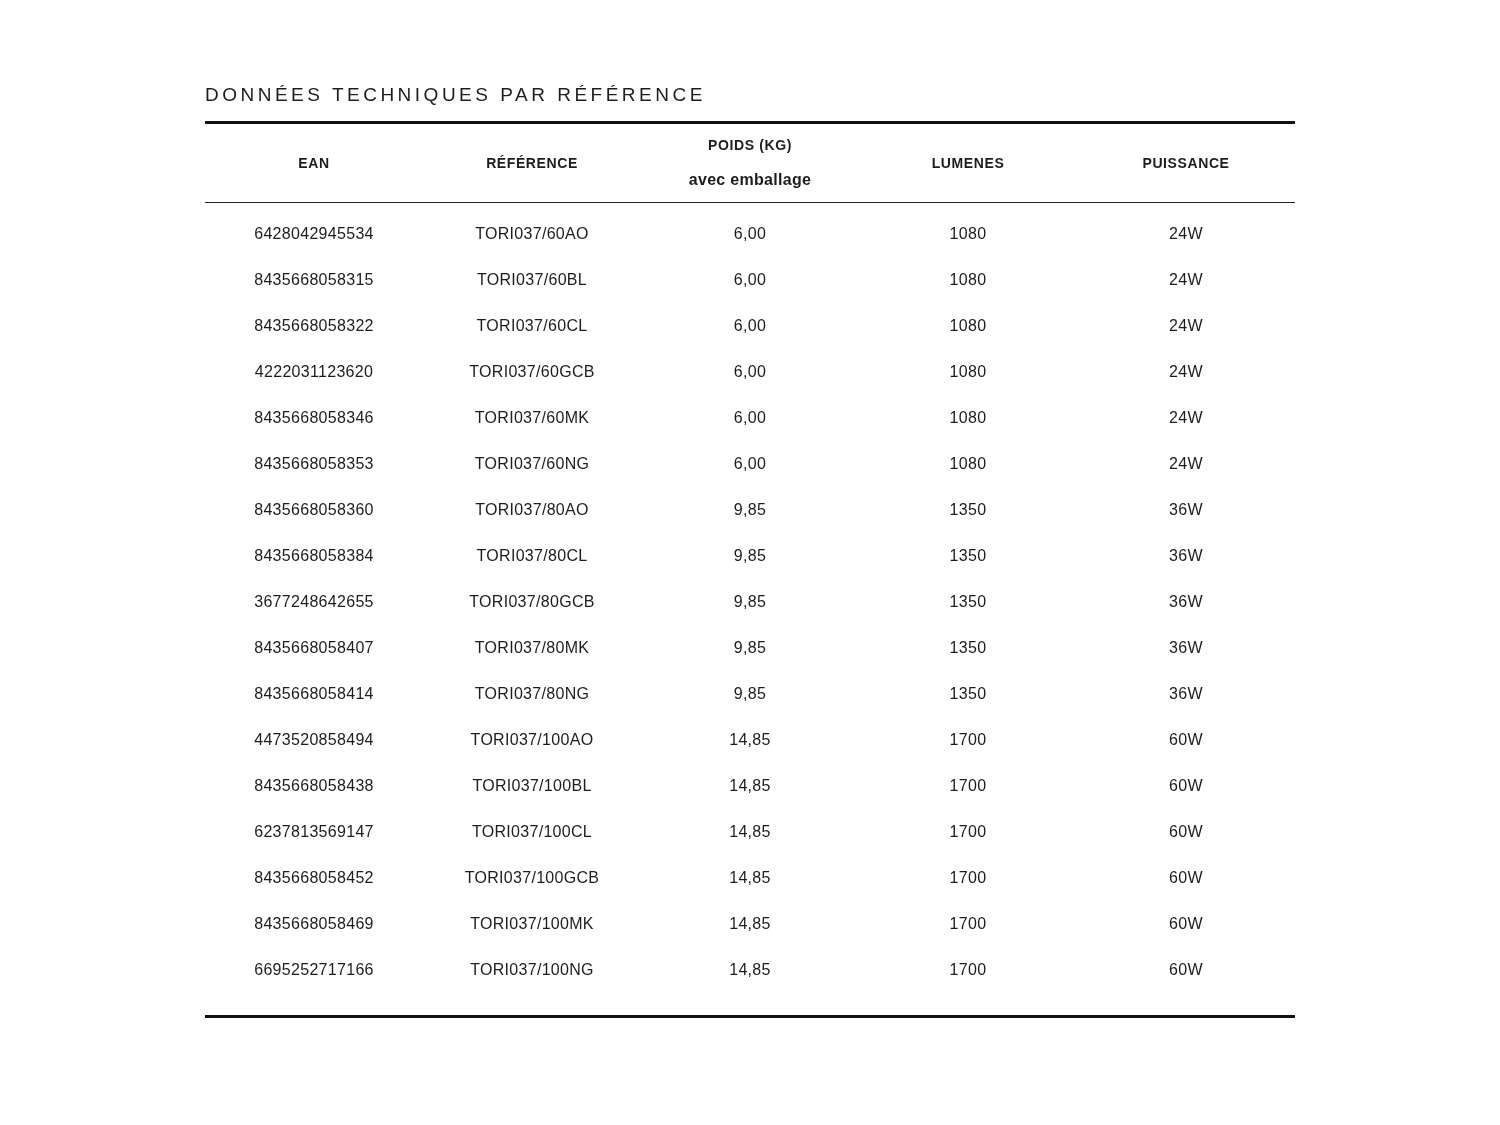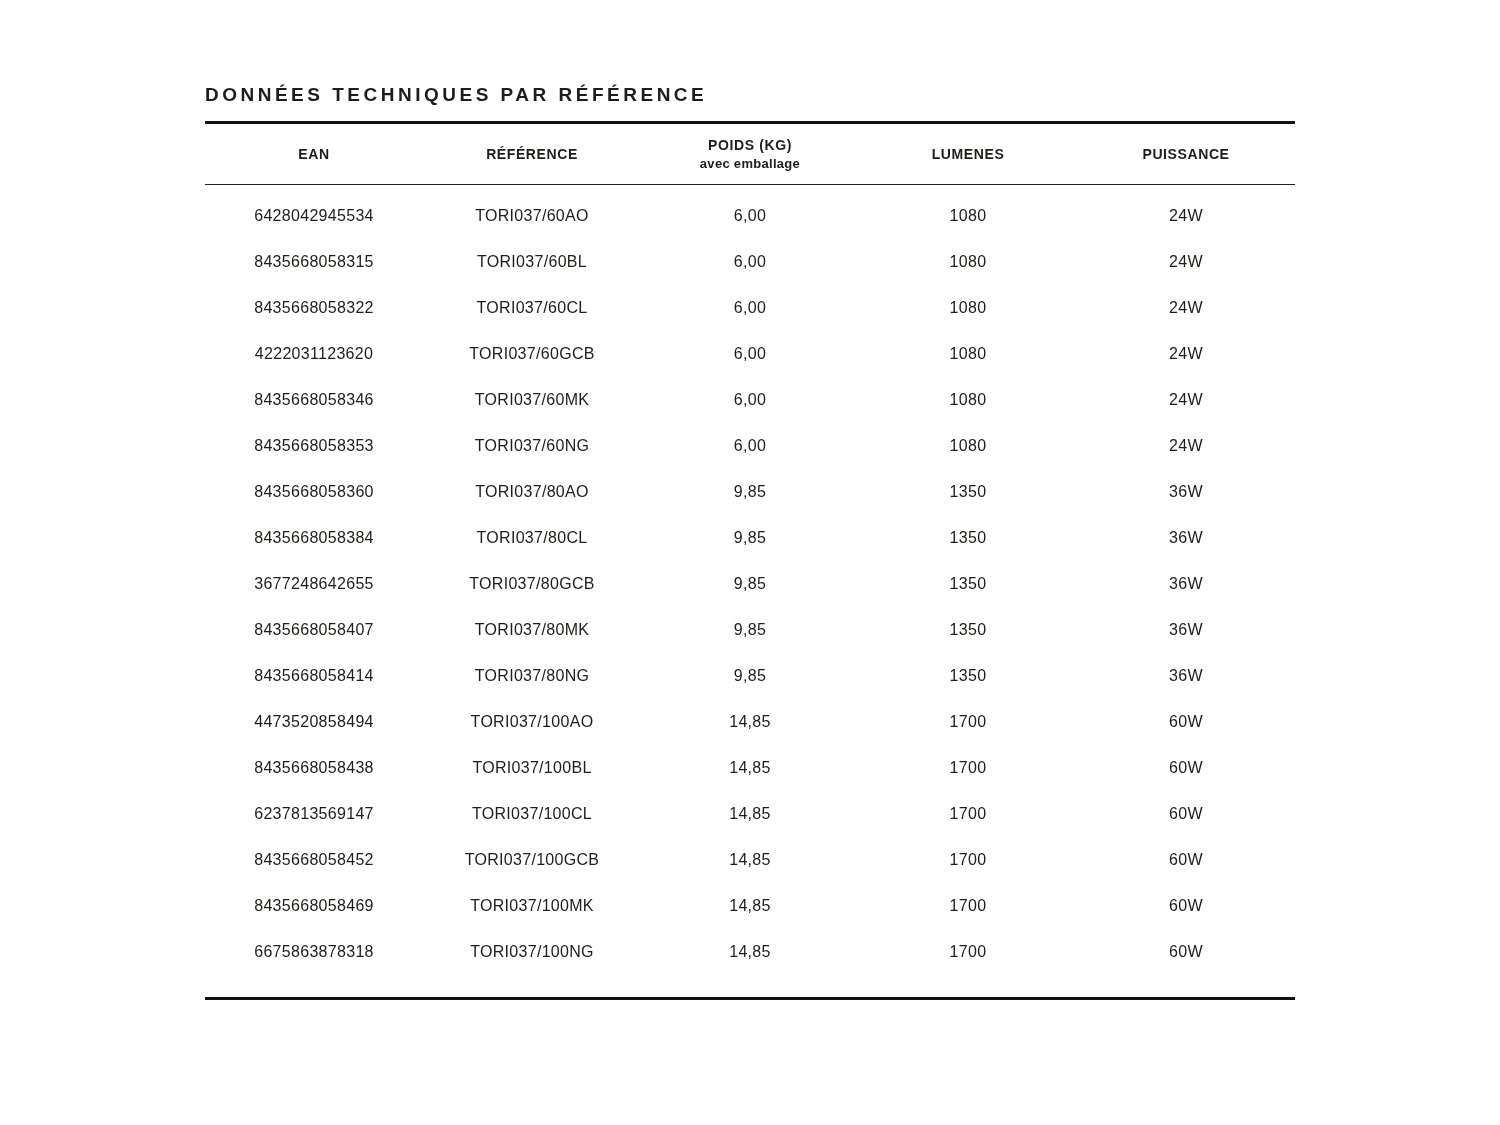--- a/index.html
+++ b/index.html
@@ -16,21 +16,21 @@
     overflow: hidden;
   }
   .sheet {
     position: absolute;
     left: 205px;
     top: 84px;
     width: 1090px;
   }
   .title {
     font-size: 19px;
-    font-weight: bold;
+    font-weight: normal;
     letter-spacing: 3.5px;
     margin: 0 0 15px 0;
     color: #1d1d1b;
     white-space: nowrap;
   }
   table {
     width: 100%;
     border-collapse: collapse;
     table-layout: fixed;
   }
@@ -40,23 +40,23 @@
     font-size: 14px;
     font-weight: bold;
     letter-spacing: 0.6px;
     padding: 13px 4px;
     text-align: center;
     vertical-align: middle;
     color: #1d1d1b;
   }
   .th-sub {
     display: block;
-    font-size: 13px;
+    font-size: 16px;
     font-weight: bold;
-    margin-top: 3px;
+    margin-top: 18px;
     letter-spacing: 0.3px;
   }
   .th-sub:empty {
     display: none;
     margin: 0;
   }
   tbody td {
     text-align: center;
     vertical-align: middle;
     font-size: 16px;
@@ -212,21 +212,21 @@
           <td>60W</td>
         </tr>
         <tr>
           <td>8435668058469</td>
           <td>TORI037/100MK</td>
           <td>14,85</td>
           <td>1700</td>
           <td>60W</td>
         </tr>
         <tr>
-          <td>6675863878318</td>
+          <td>6695252717166</td>
           <td>TORI037/100NG</td>
           <td>14,85</td>
           <td>1700</td>
           <td>60W</td>
         </tr>
       </tbody>
   </table>
 
   <hr class="bottom-rule">
 </div>

